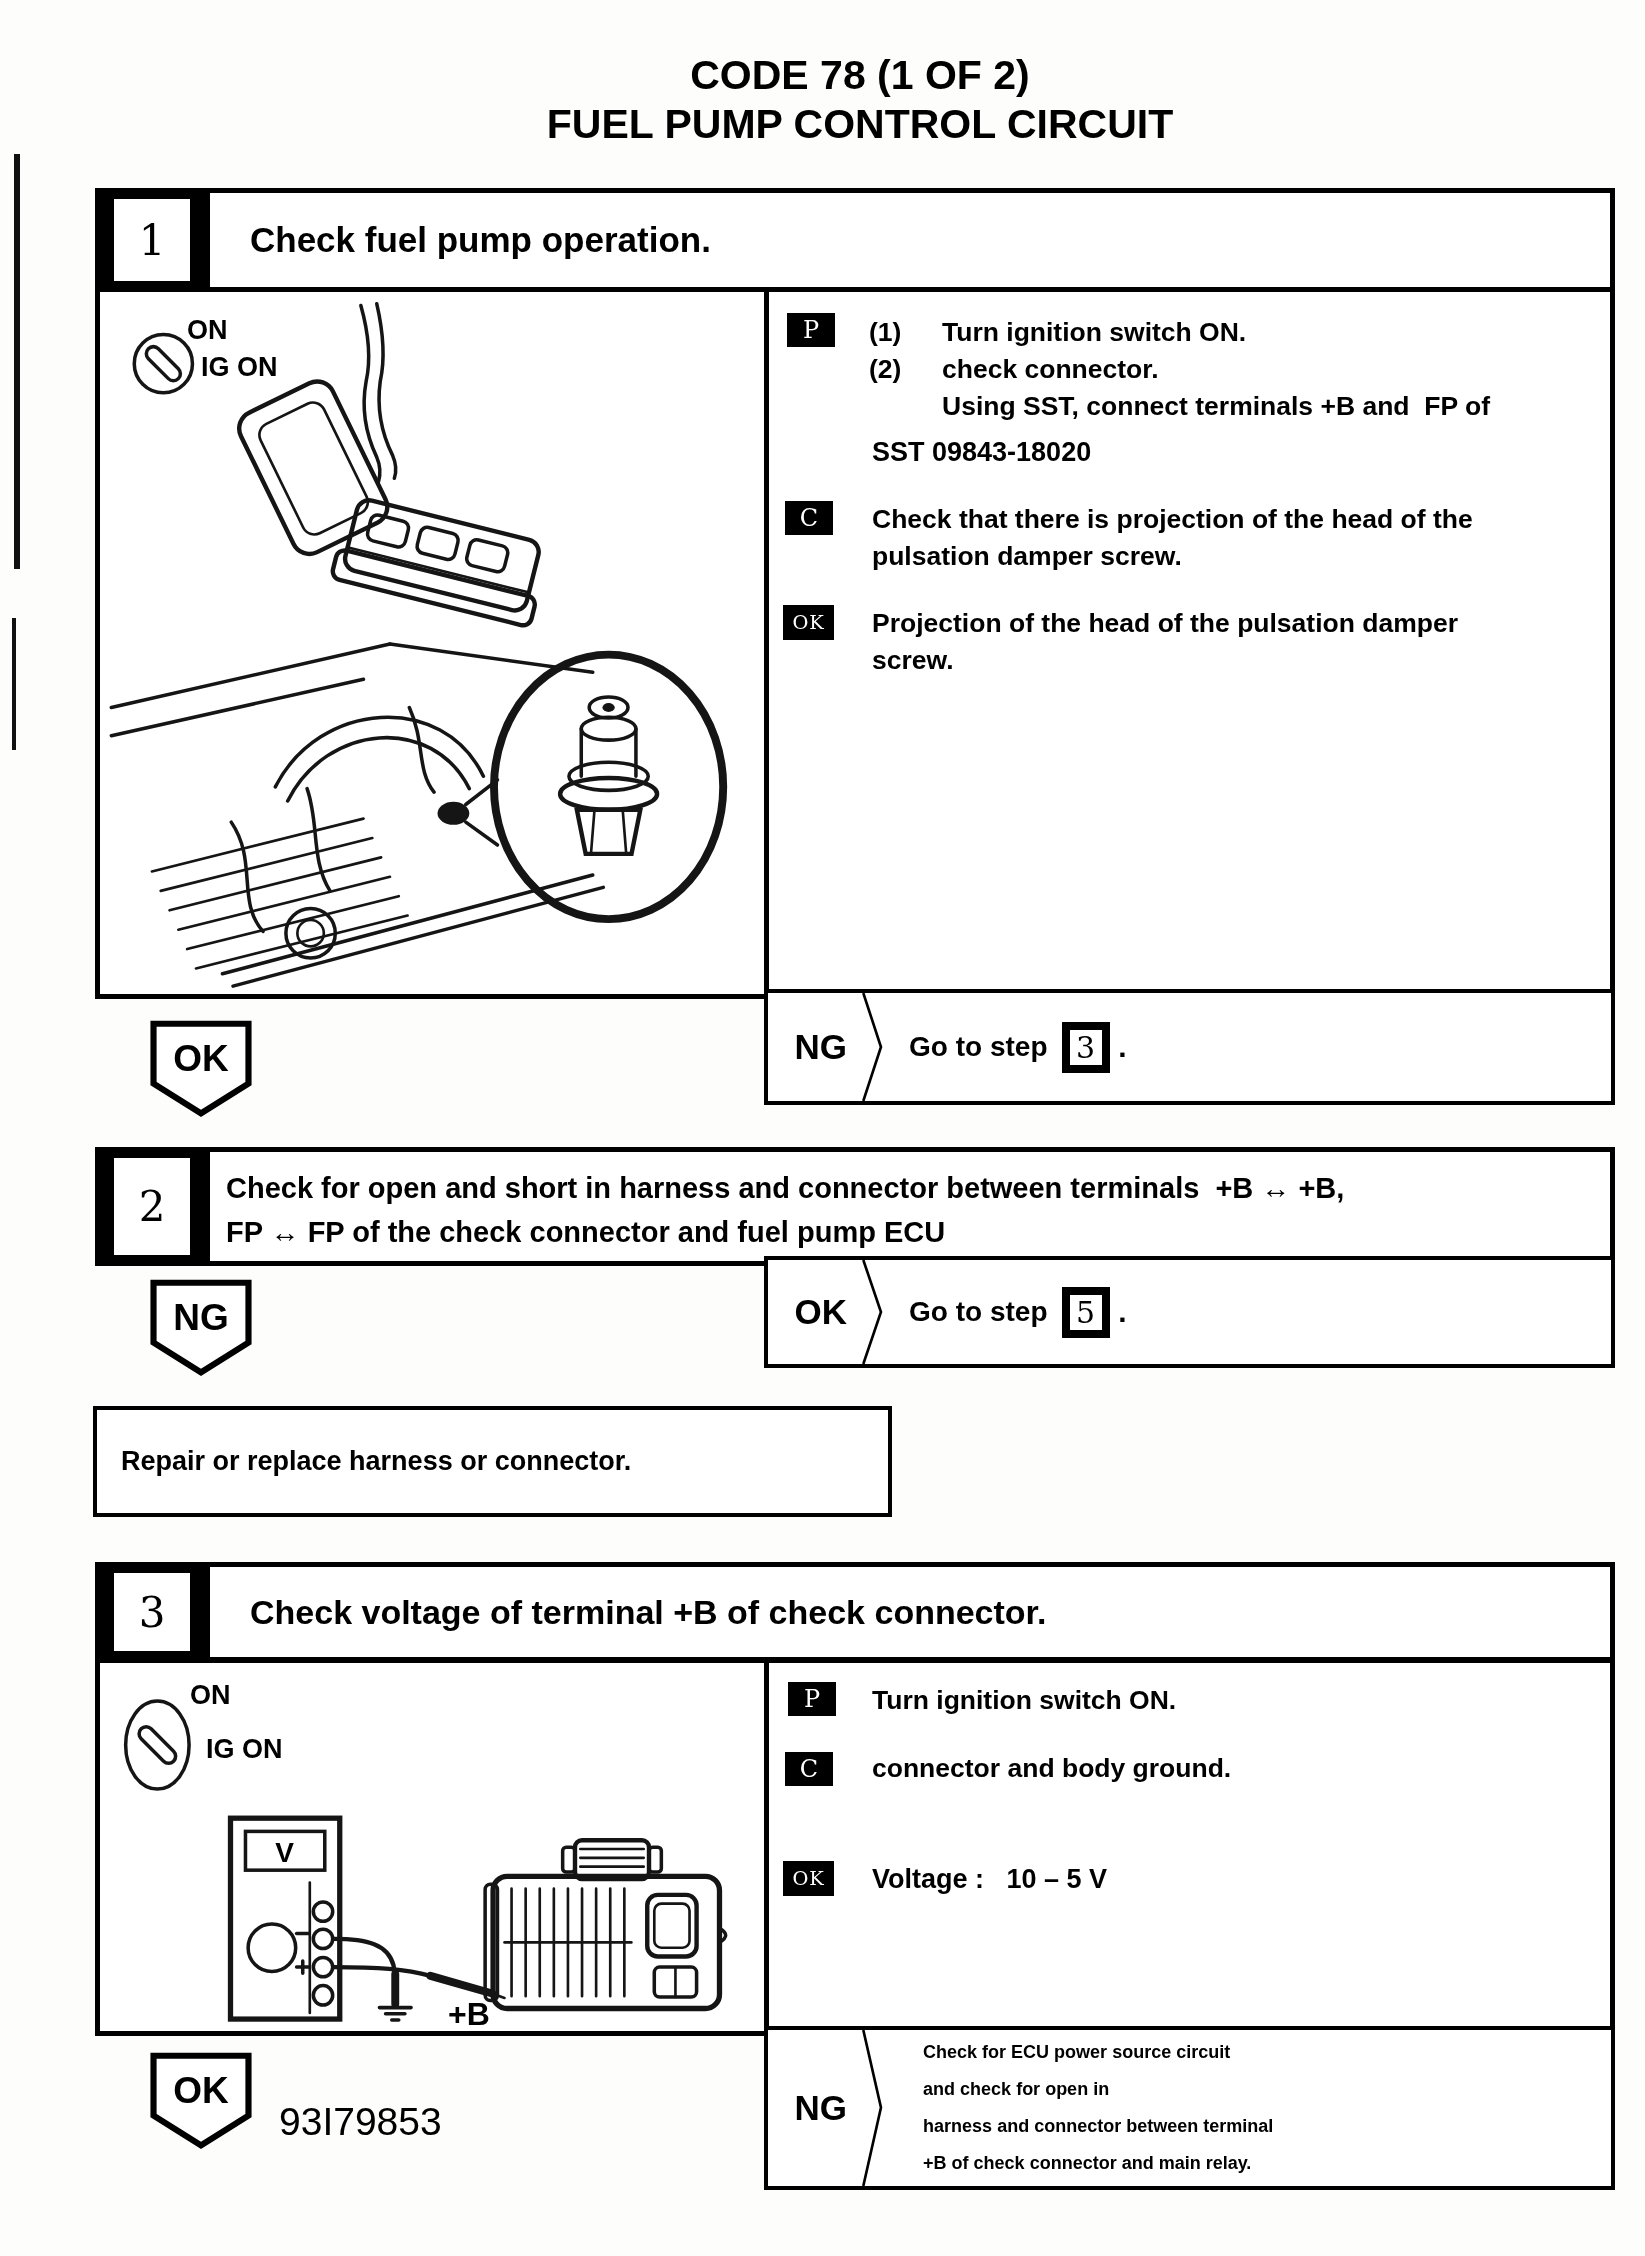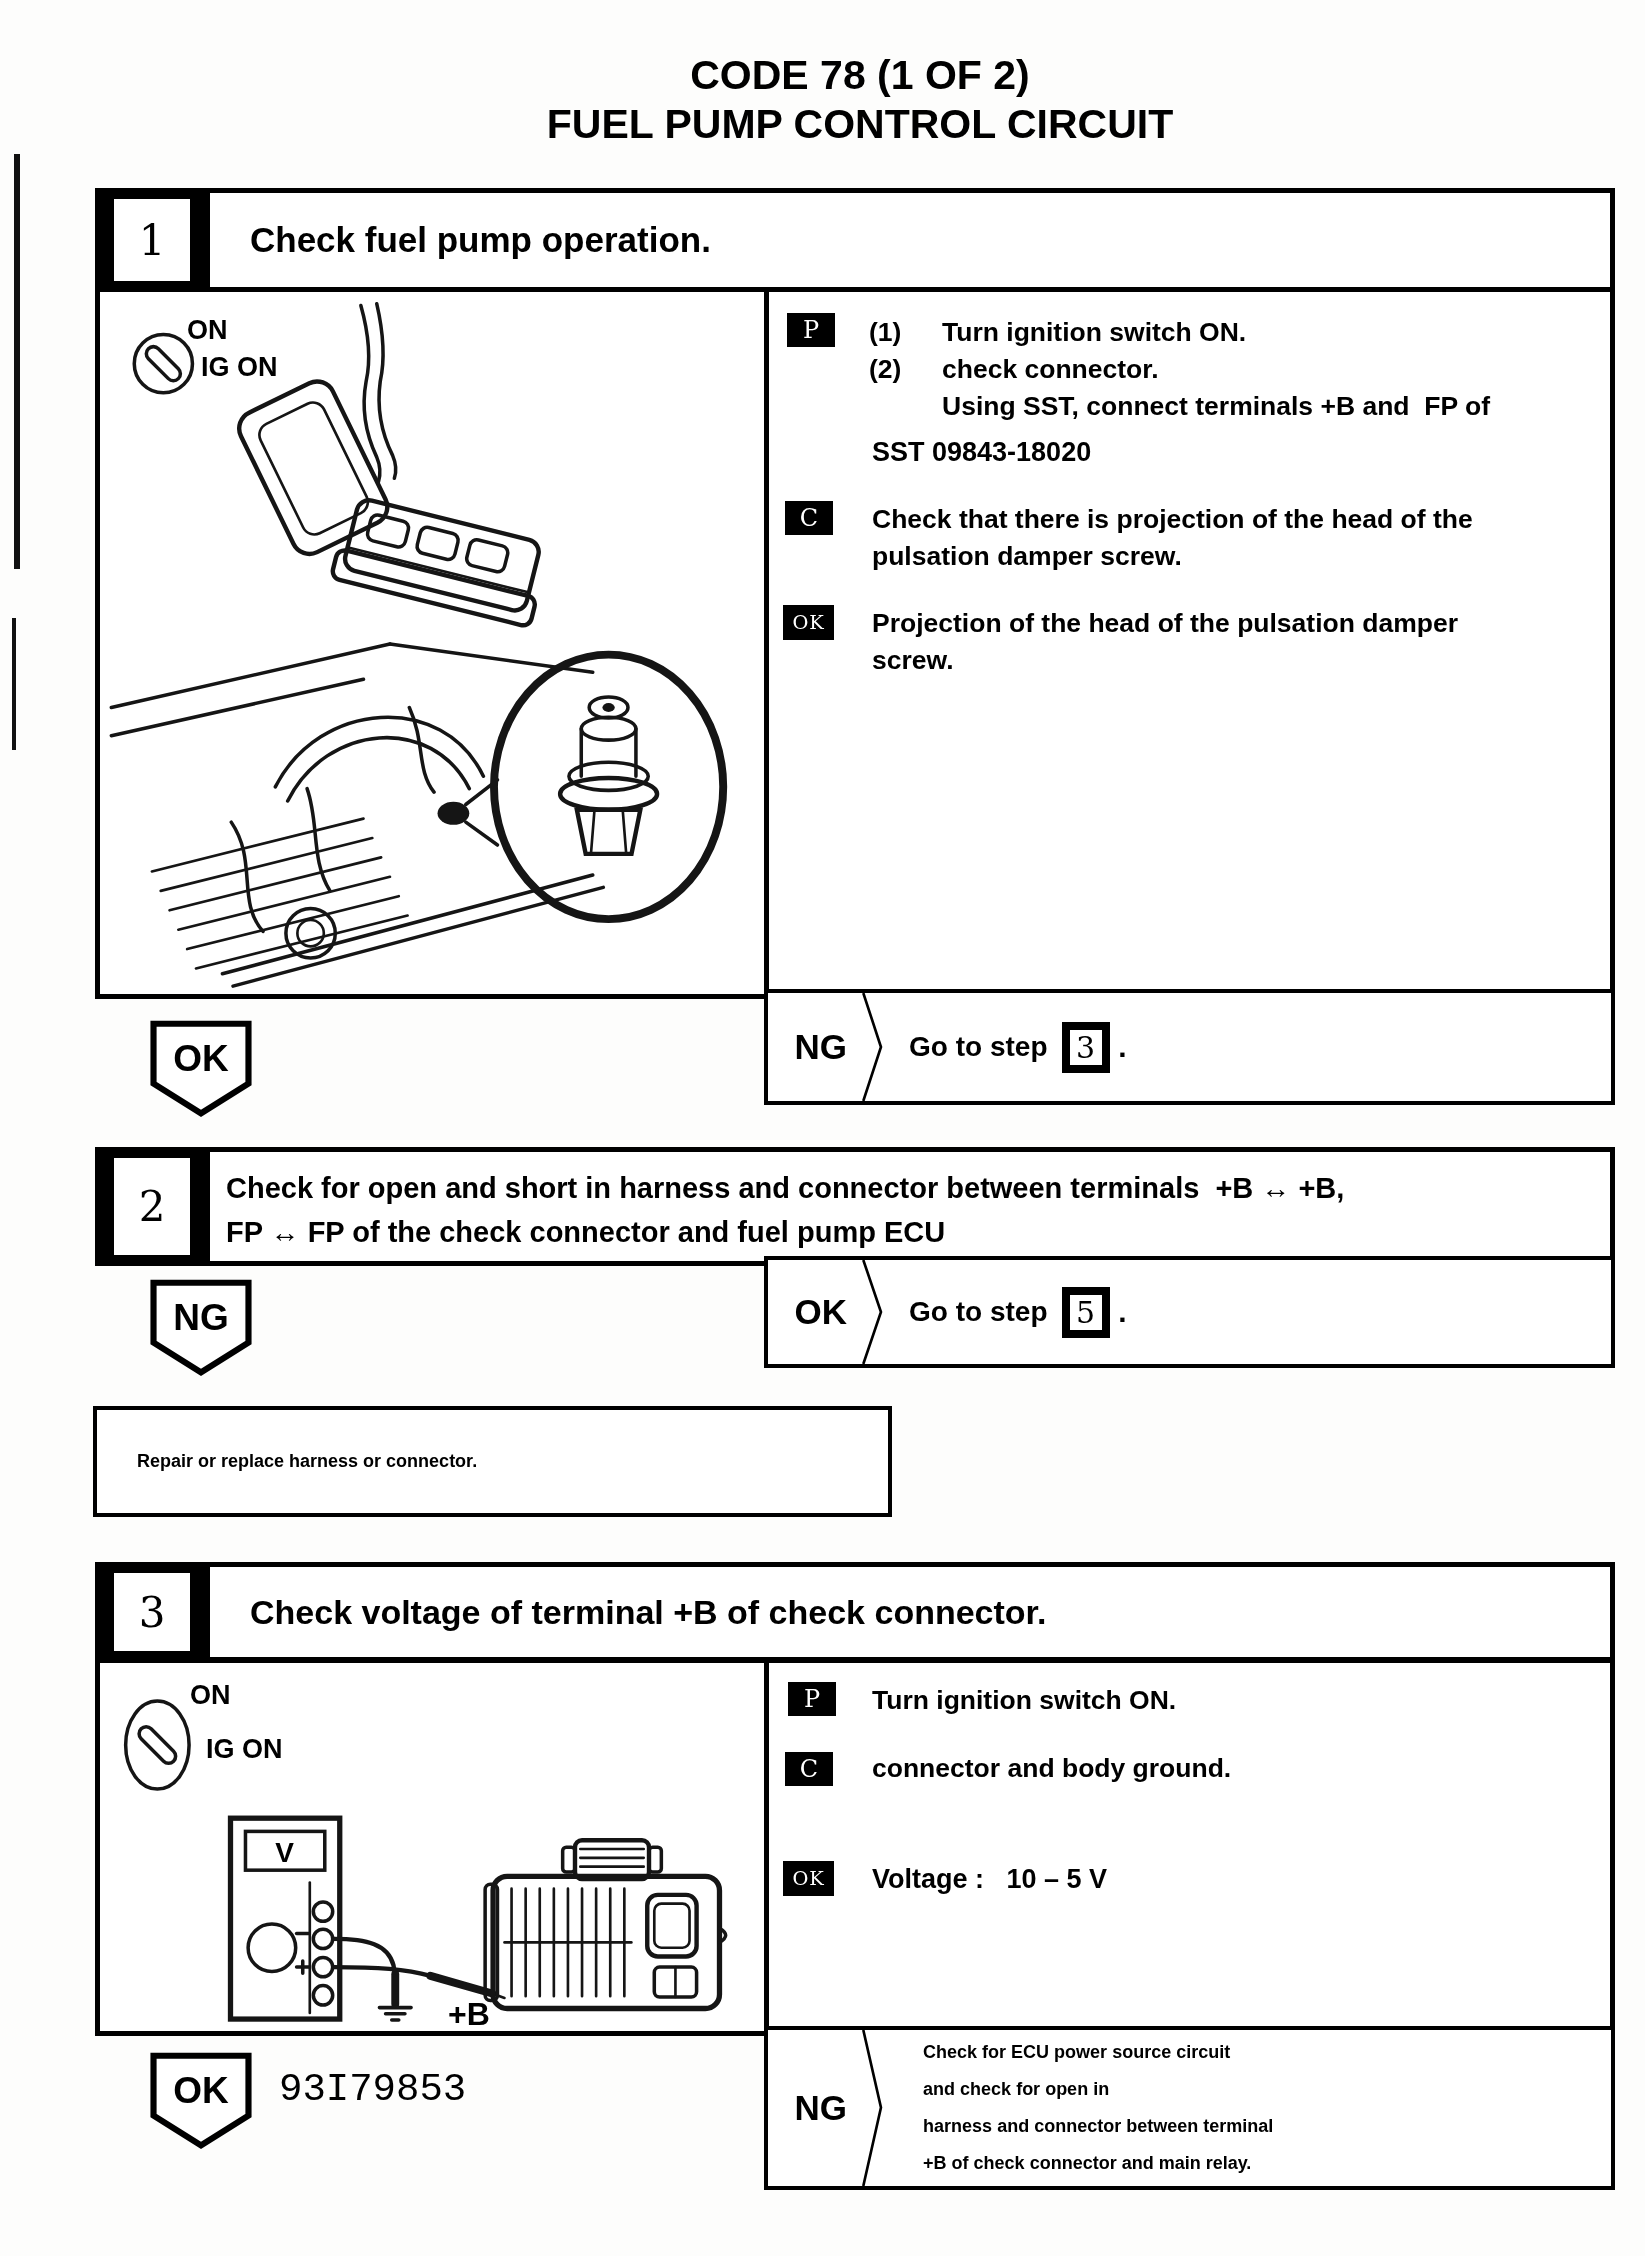--- a/index.html
+++ b/index.html
@@ -40,22 +40,22 @@
   .chev{height:100%;margin-left:10.6px;flex:0 0 auto;}
   .goto-text{margin-left:25px;font-size:28px;font-weight:bold;}
   .refbox{margin-left:14px;width:32px;height:35px;border:8px solid #000;background:#fff;
           display:flex;align-items:center;justify-content:center;
           font-family:"DejaVu Serif",serif;font-size:30px;}
   .goto-post{margin-left:8.8px;font-size:30px;font-weight:bold;}
   .ng-lines{margin-left:39px;font-size:18px;line-height:37px;font-weight:bold;}
   .ng-lines>div{white-space:pre;}
   
   .plainbox{border:4.4px solid #000;background:#fff;display:flex;align-items:center;}
-  .plainbox .txt{margin-left:40px;font-size:18px;}
-  .photo-code{font-family:Liberation Mono, monospace;font-size:39px;}
+  .plainbox .txt{margin-left:24px;font-size:27px;}
+  .photo-code{font-family:Liberation Sans, sans-serif;font-size:39px;margin-top:32px;}
   .diagram-label{font-weight:bold;}
   .artifact{background:#111;}
 </style>
 </head>
 <body>
 
 <div class="page">
 
   <div class="abs artifact" style="left:14px;top:154px;width:6.2px;height:415px;"></div>
   <div class="abs artifact" style="left:11.5px;top:618px;width:4.4px;height:132px;"></div>

